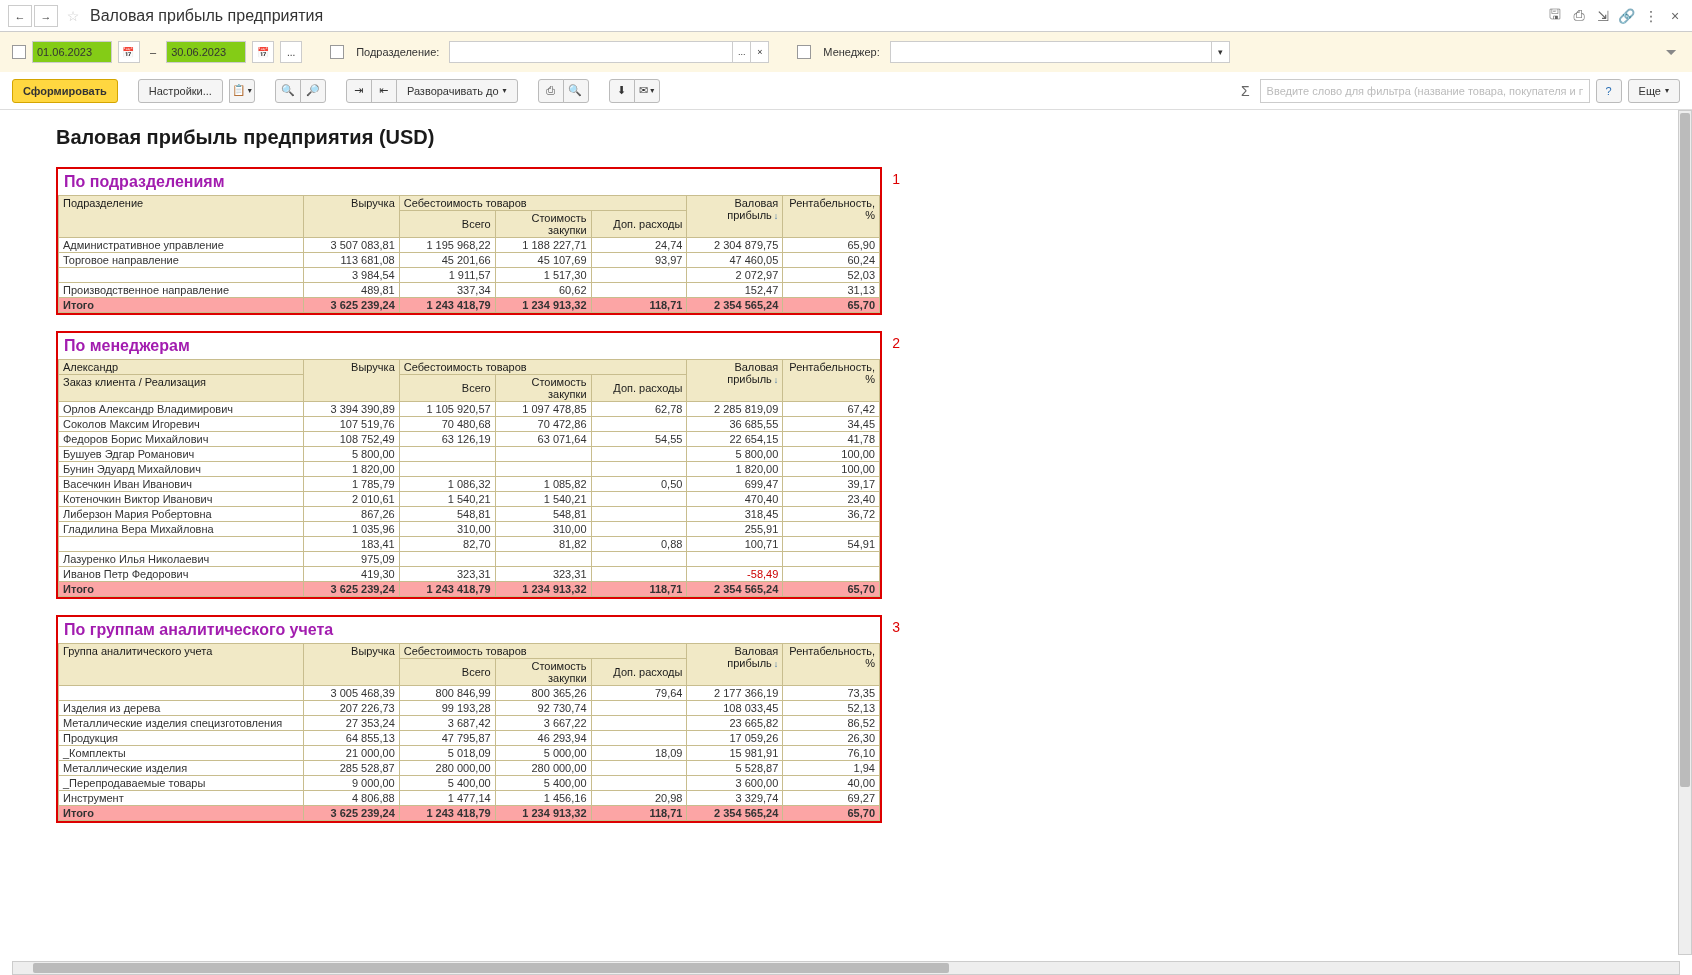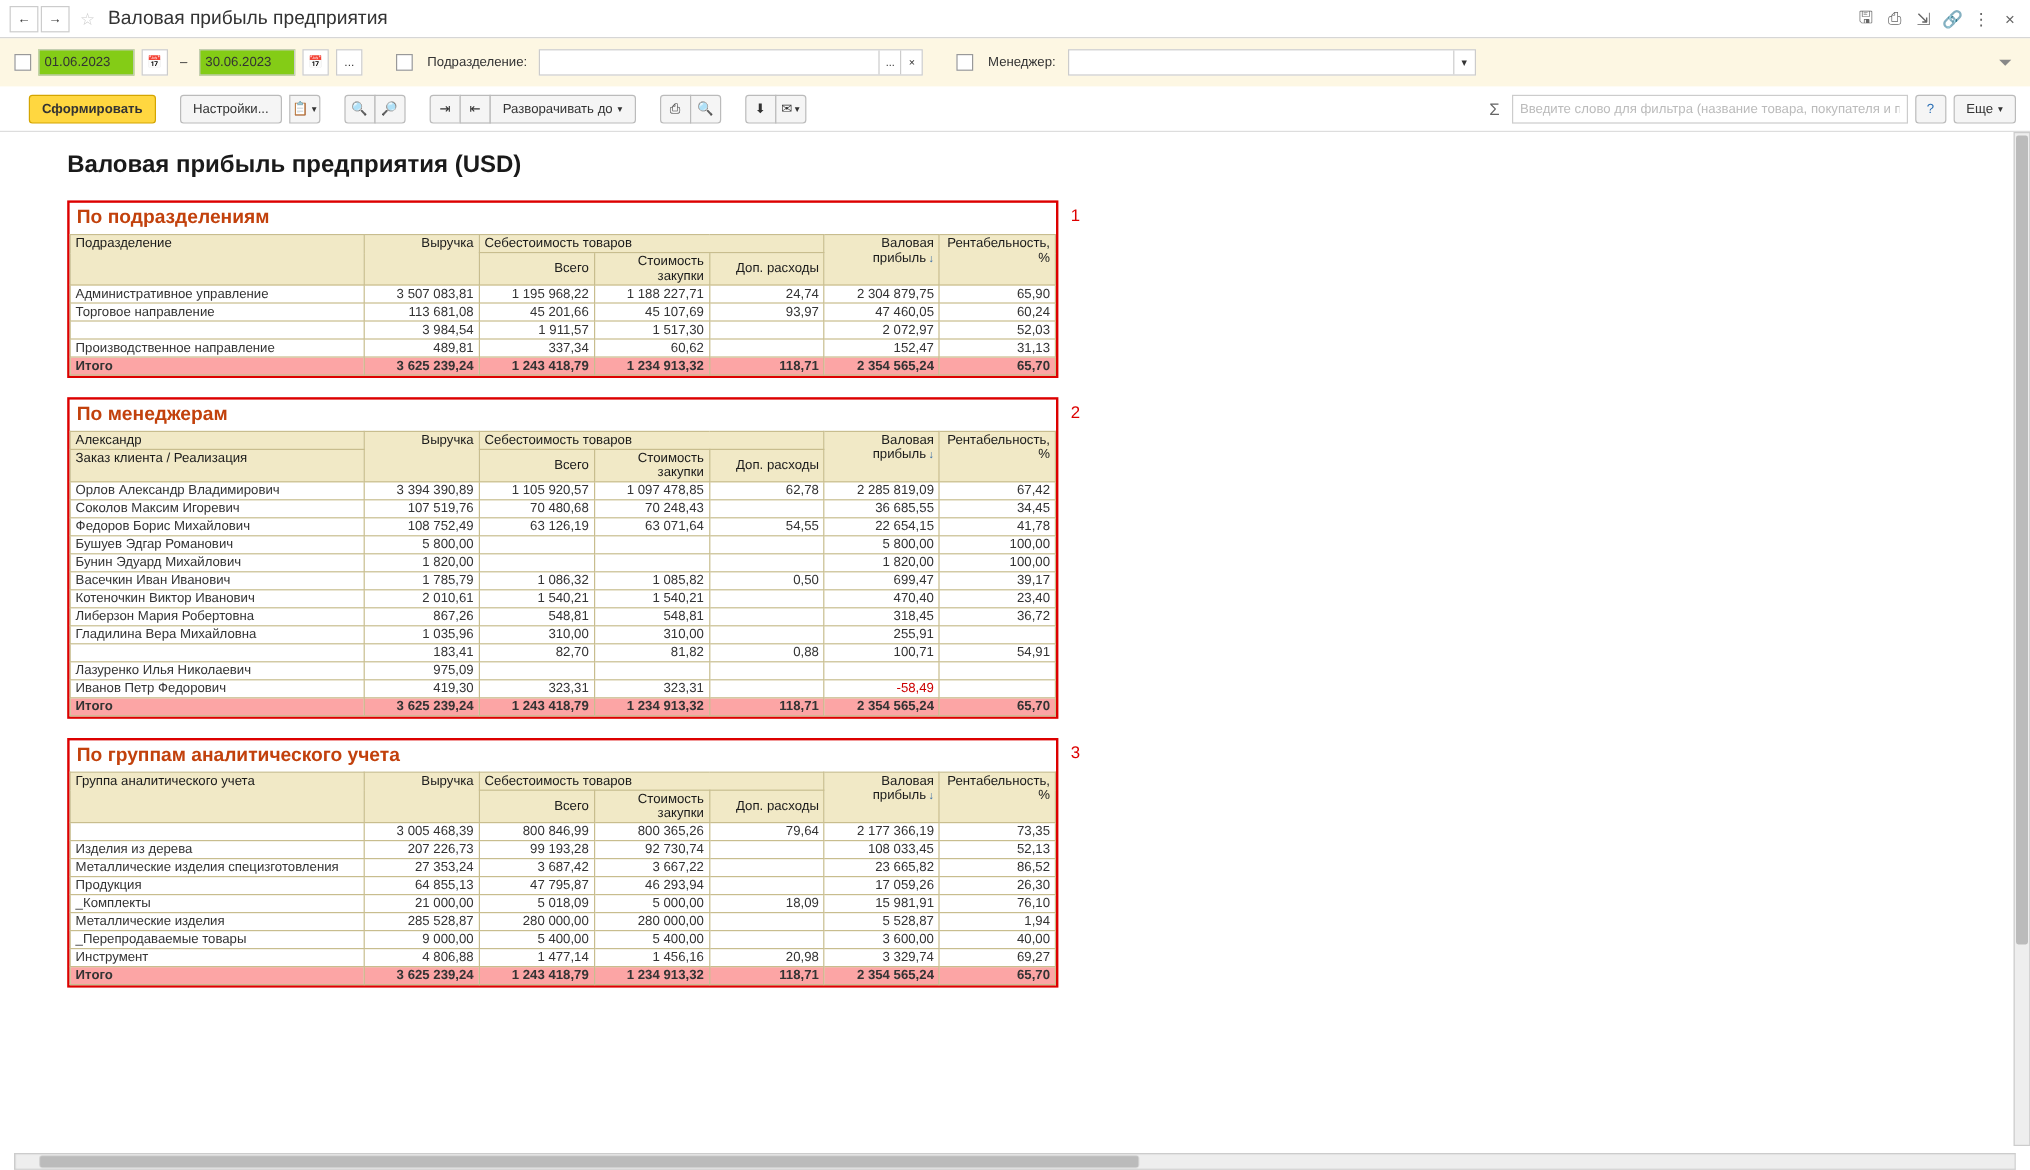--- a/index.html
+++ b/index.html
@@ -16,37 +16,37 @@
   .date-input { width: 80px; height: 22px; border: 1px solid #ccc; padding: 0 4px; display: inline-flex; align-items: center; background: #84cc16; font-size: 11px; }
   .cal-btn { width: 22px; height: 22px; border: 1px solid #ccc; background: #fff; display: inline-flex; align-items: center; justify-content: center; cursor: pointer; font-size: 10px; }
   .dash { margin: 0 4px; }
   .label { margin-left: 6px; margin-right: 4px; }
   .combo { height: 22px; border: 1px solid #ccc; background: #fff; display: inline-flex; align-items: center; }
   .combo-field { flex: 1; padding: 0 4px; }
   .combo-btn { width: 18px; height: 100%; border-left: 1px solid #ccc; display: inline-flex; align-items: center; justify-content: center; font-size: 9px; cursor: pointer; }
   
   .toolbar { display: flex; align-items: center; padding: 6px 12px; gap: 6px; border-bottom: 1px solid #ddd; height: 38px; }
   .btn { height: 24px; padding: 0 10px; border: 1px solid #bbb; background: #f5f5f5; border-radius: 3px; display: inline-flex; align-items: center; cursor: pointer; font-size: 11px; }
-  .btn-primary { background: #ffd740; border-color: #d4a500; font-weight: bold; margin-left: 12px; }
+  .btn-primary { background: #ffd740; border-color: #d4a500; font-weight: bold; }
   .btn-icon { width: 26px; padding: 0; justify-content: center; }
   .btn-group { display: inline-flex; }
   .btn-group .btn { border-radius: 0; margin-left: -1px; }
   .btn-group .btn:first-child { border-radius: 3px 0 0 3px; margin-left: 0; }
   .btn-group .btn:last-child { border-radius: 0 3px 3px 0; }
   .spacer { flex: 1; }
   .search-input { height: 24px; width: 330px; border: 1px solid #ccc; padding: 0 6px; font-size: 11px; }
   .sep { width: 8px; }
   
   .report-area { padding: 8px 12px; position: relative; overflow: auto; }
   .report-content { margin-left: 32px; width: 838px; padding-left: 12px; }
   .report-title { font-size: 20px; font-weight: bold; margin: 8px 0 18px 0; color: #1a1a1a; }
   
   .section { border: 2px solid #d00; margin-bottom: 16px; position: relative; }
   .annot { position: absolute; right: -20px; top: 2px; color: #d00; font-size: 14px; }
-  .section-title { font-size: 16px; font-weight: bold; padding: 4px 6px; color: #c2410c; border-radius: 11px; }
+  .section-title { font-size: 16px; font-weight: bold; padding: 4px 6px; color: #a21caf; border-radius: 11px; }
   
   table.rep { border-collapse: collapse; width: 100%; font-size: 11px; }
   table.rep th, table.rep td { border: 1px solid #c8bd8e; padding: 1px 4px; }
   table.rep th { background: #f1e9c6; font-weight: normal; color: #1a1a1a; text-align: center; vertical-align: middle; }
   table.rep th.hdr-row1 { text-align: left; vertical-align: top; }
   table.rep td.txt { text-align: left; background: #fff; }
   table.rep td.num { text-align: right; background: #fff; }
   table.rep tr.total td { background: #fca5a5; font-weight: bold; }
   table.rep tr.total td.txt { text-align: left; }
   .neg { color: #c00; }
@@ -243,21 +243,21 @@
               <td class="num">1 105 920,57</td>
               <td class="num">1 097 478,85</td>
               <td class="num">62,78</td>
               <td class="num ">2 285 819,09</td>
               <td class="num">67,42</td>
             </tr>
             <tr>
               <td class="txt">Соколов Максим Игоревич</td>
               <td class="num">107 519,76</td>
               <td class="num">70 480,68</td>
-              <td class="num">70 248,43</td>
+              <td class="num">70 472,86</td>
               <td class="num"></td>
               <td class="num ">36 685,55</td>
               <td class="num">34,45</td>
             </tr>
             <tr>
               <td class="txt">Федоров Борис Михайлович</td>
               <td class="num">108 752,49</td>
               <td class="num">63 126,19</td>
               <td class="num">63 071,64</td>
               <td class="num">54,55</td>

